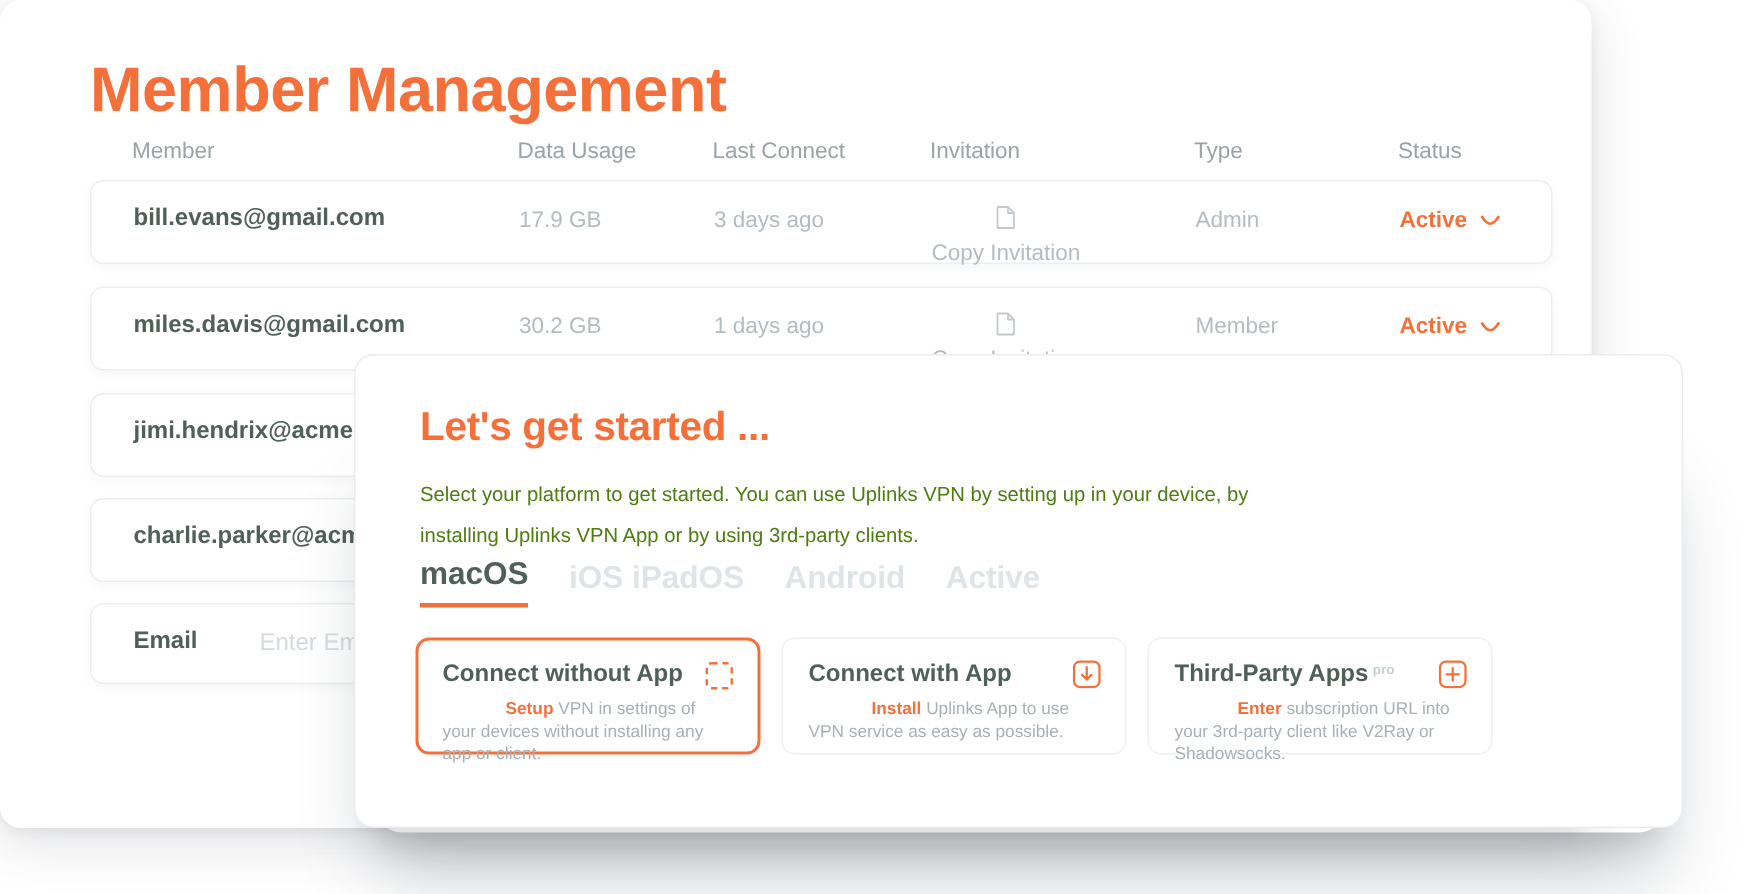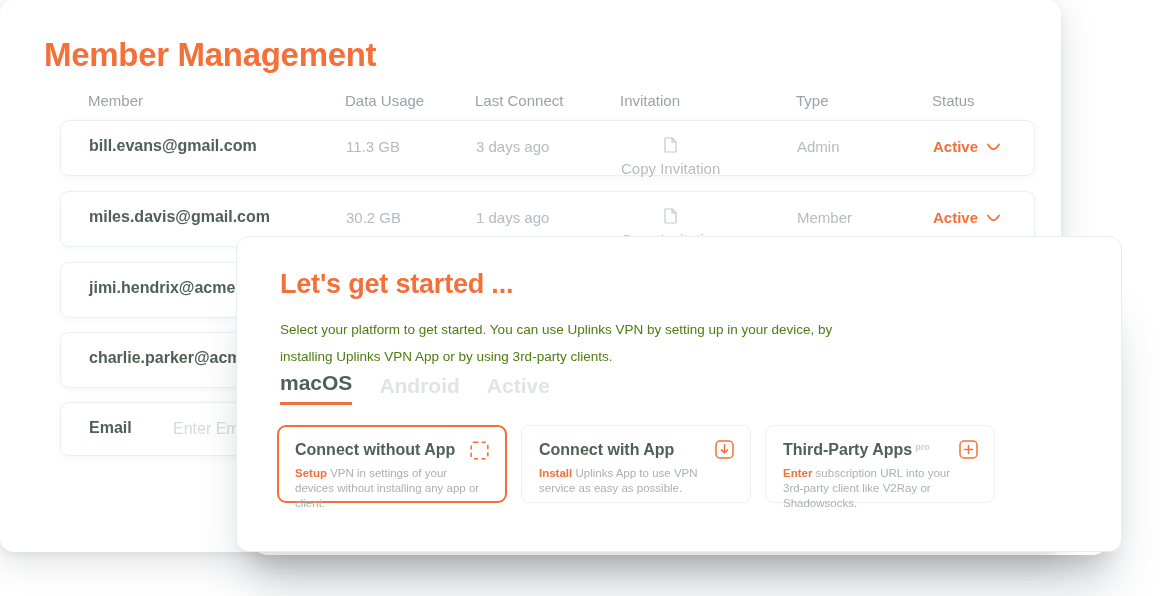--- a/index.html
+++ b/index.html
@@ -25,23 +25,23 @@
     left: 0px;
     top: 0px;
     width: 1061px;
     height: 552px;
     background: #ffffff;
     border-radius: 14px;
     box-shadow: 0 10px 34px rgba(60,70,80,0.16), 0 2px 8px rgba(60,70,80,0.08);
   }
   .panel-title {
     position: absolute;
-    left: 44px;
+    left: 60px;
     top: 36px;
-    font-size: 33px;
+    font-size: 42px;
     font-weight: bold;
     color: #F4703A;
     letter-spacing: -0.3px;
     white-space: nowrap;
   }
 
   
   .table-head {
     position: absolute;
     left: 60px;
@@ -252,21 +252,21 @@
     position: relative;
     top: -5px;
   }
   .card-desc {
     margin-top: 7px;
     font-size: 11.5px;
     line-height: 15px;
     color: #a8b0b5;
     width: 190px;
   }
-  .card-desc b { color: #F4703A; font-weight: bold; }
+  .card-desc b { color: #F4703A; font-weight: bold; margin-left: 42px; }
   .card-icon {
     position: absolute;
     right: 16px;
     top: 14px;
     width: 19px;
     height: 19px;
   }
   .card-icon svg { display: block; }
 </style>
 </head>
@@ -282,21 +282,21 @@
       <div class="col c-member">Member</div>
       <div class="col c-data">Data Usage</div>
       <div class="col c-last">Last Connect</div>
       <div class="col c-inv">Invitation</div>
       <div class="col c-type">Type</div>
       <div class="col c-status">Status</div>
     </div>
 
     <div class="row" style="top:120px;">
       <div class="cell member">bill.evans@gmail.com</div>
-      <div class="cell data">11.3 GB</div>
+      <div class="cell data">17.9 GB</div>
       <div class="cell last">3 days ago</div>
       <div class="cell inv">
         <span class="doc-icon">
           <svg width="13" height="16" viewBox="0 0 13 16" fill="none">
               <path d="M1 1.5A.5.5 0 0 1 1.5 1H8l4 4v9.5a.5.5 0 0 1-.5.5h-10a.5.5 0 0 1-.5-.5z" stroke="#c2c9ce" stroke-width="1.2" stroke-linejoin="round"></path>
               <path d="M8 1v4h4" stroke="#c2c9ce" stroke-width="1.2" stroke-linejoin="round"></path>
             </svg>
         </span>
         <span>Copy Invitation</span>
       </div>
@@ -391,20 +391,21 @@
   </div>
 
   <div class="modal-shadow"></div>
 
   <div class="modal">
     <div class="modal-title">Let's get started ...</div>
     <div class="modal-sub">Select your platform to get started. You can use Uplinks VPN by setting up in your device, by installing Uplinks VPN App or by using 3rd-party clients.</div>
 
     <div class="tabs">
       <div class="tab active">macOS</div>
+      <div class="tab">iOS iPadOS</div>
       <div class="tab">Android</div>
       <div class="tab">Active</div>
     </div>
 
     <div class="cards">
 
       <div class="card selected">
         <div class="card-title">
           <span>Connect without App</span>
         </div>

